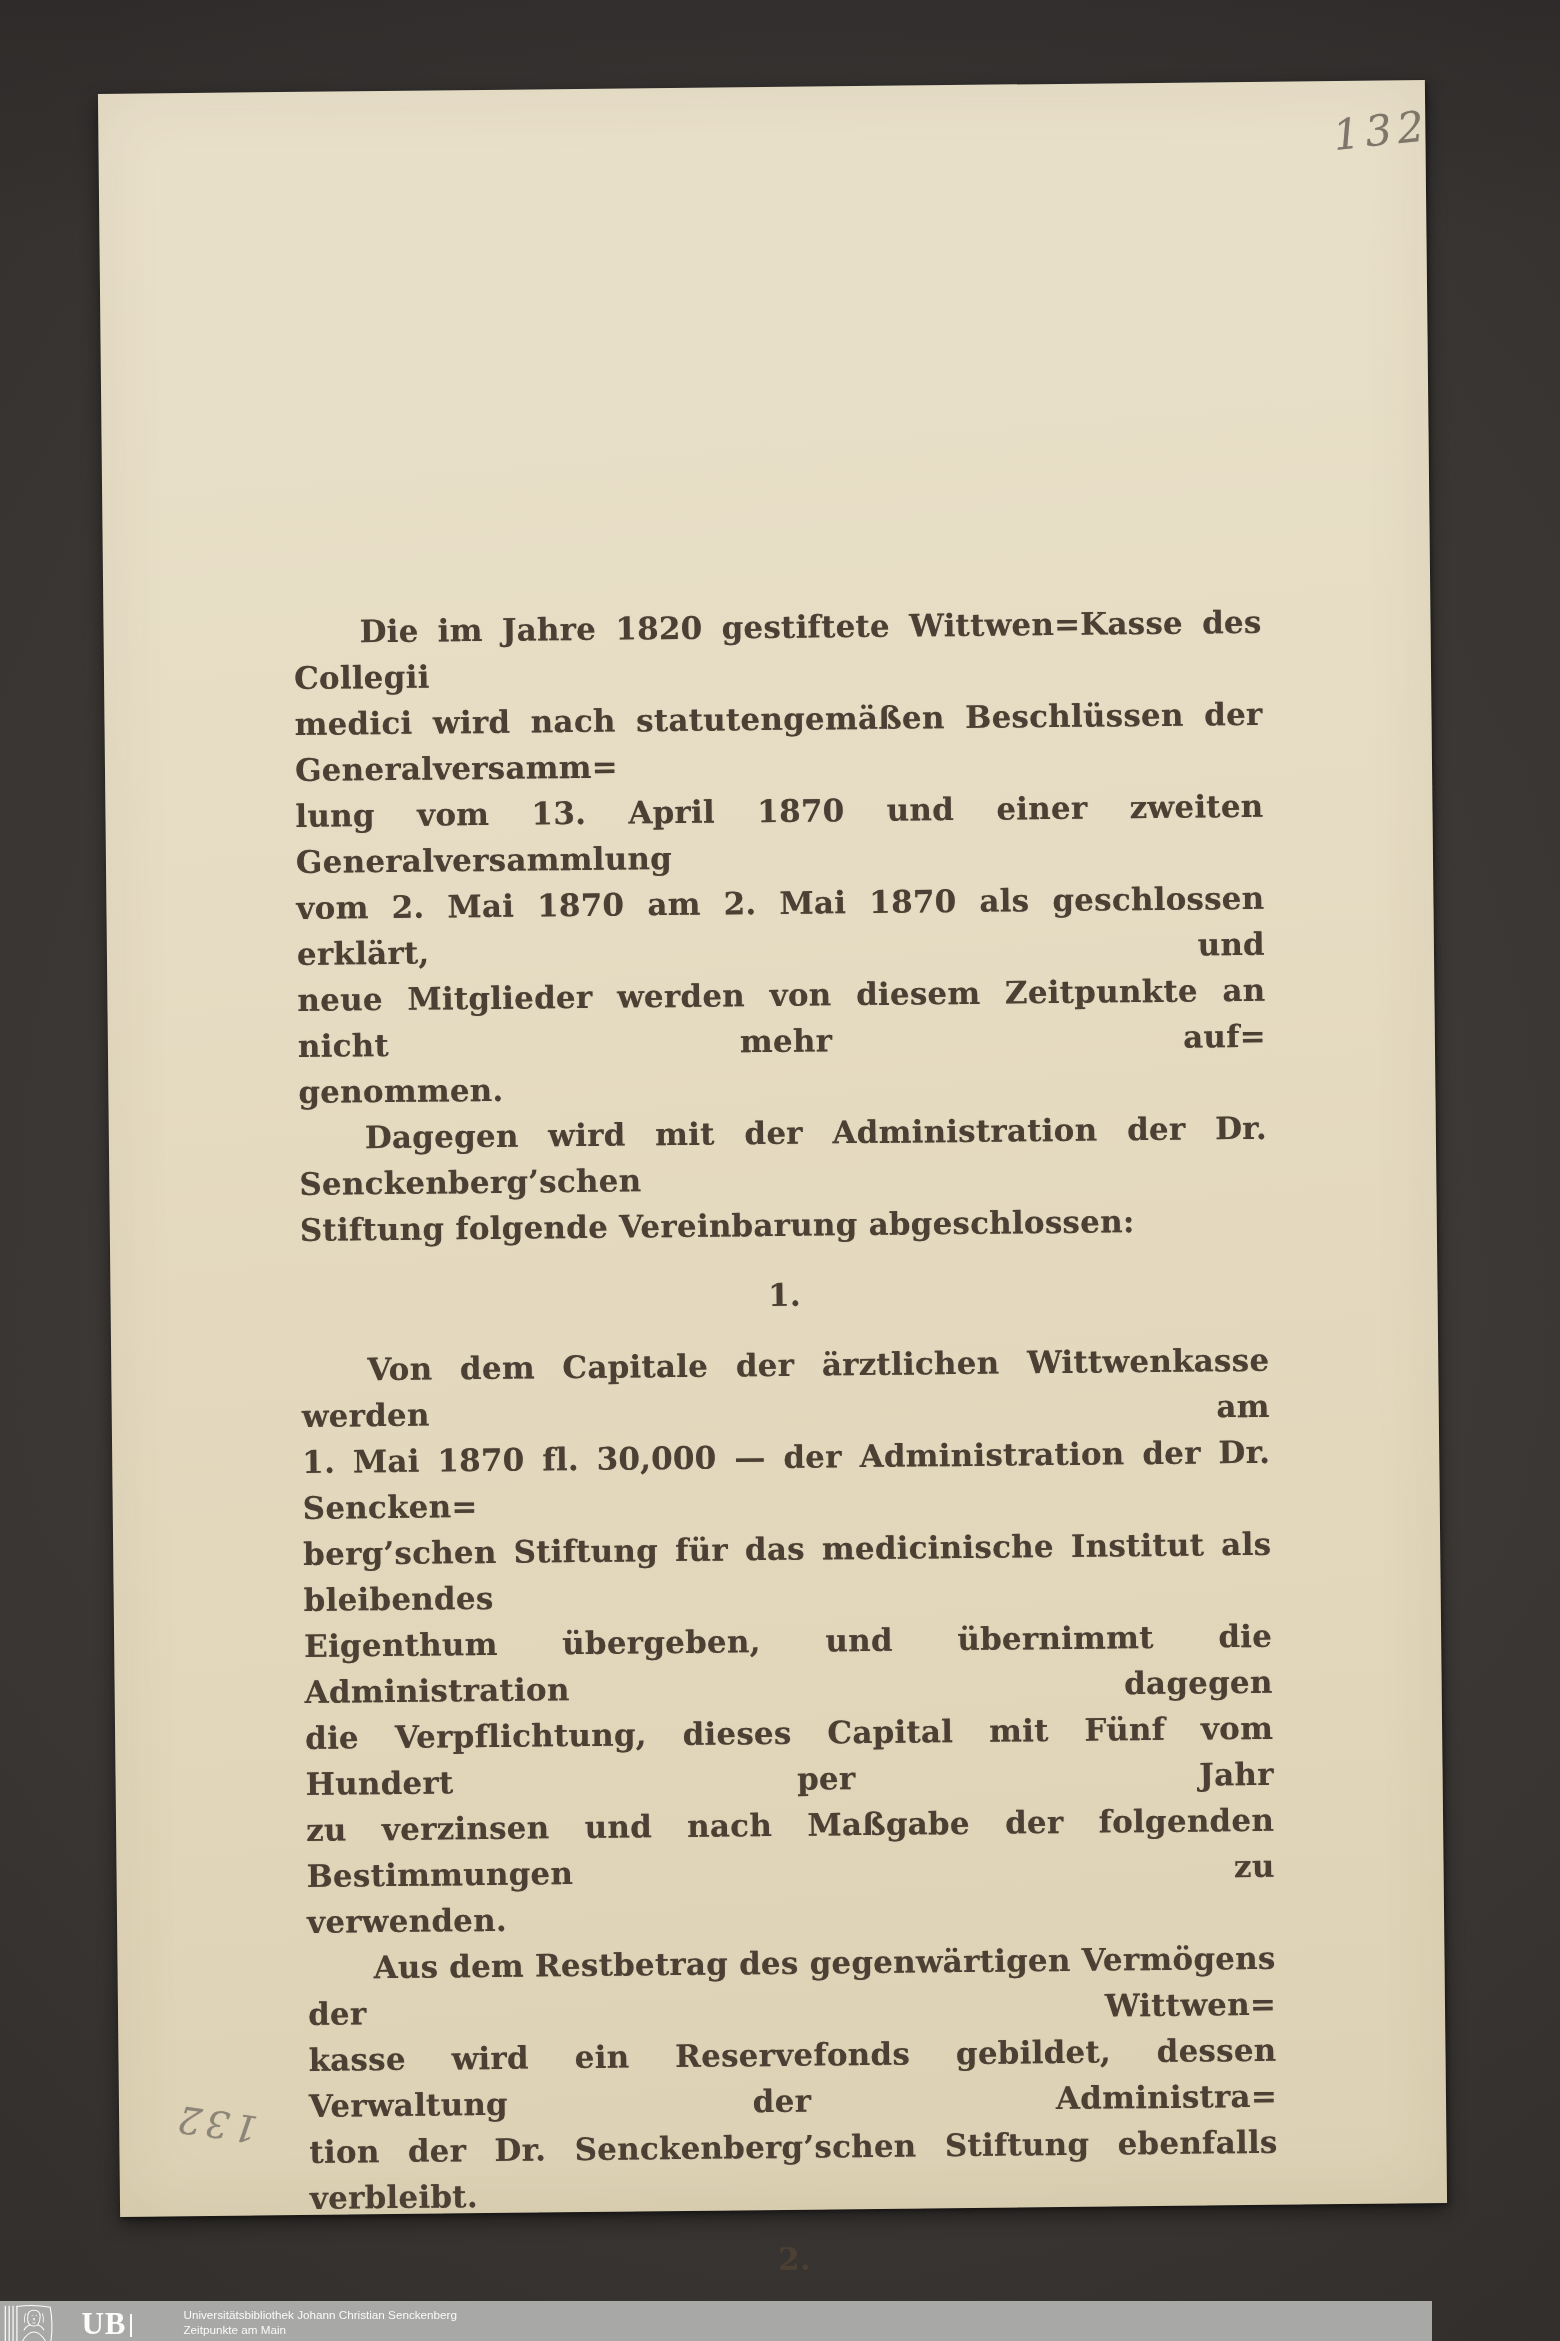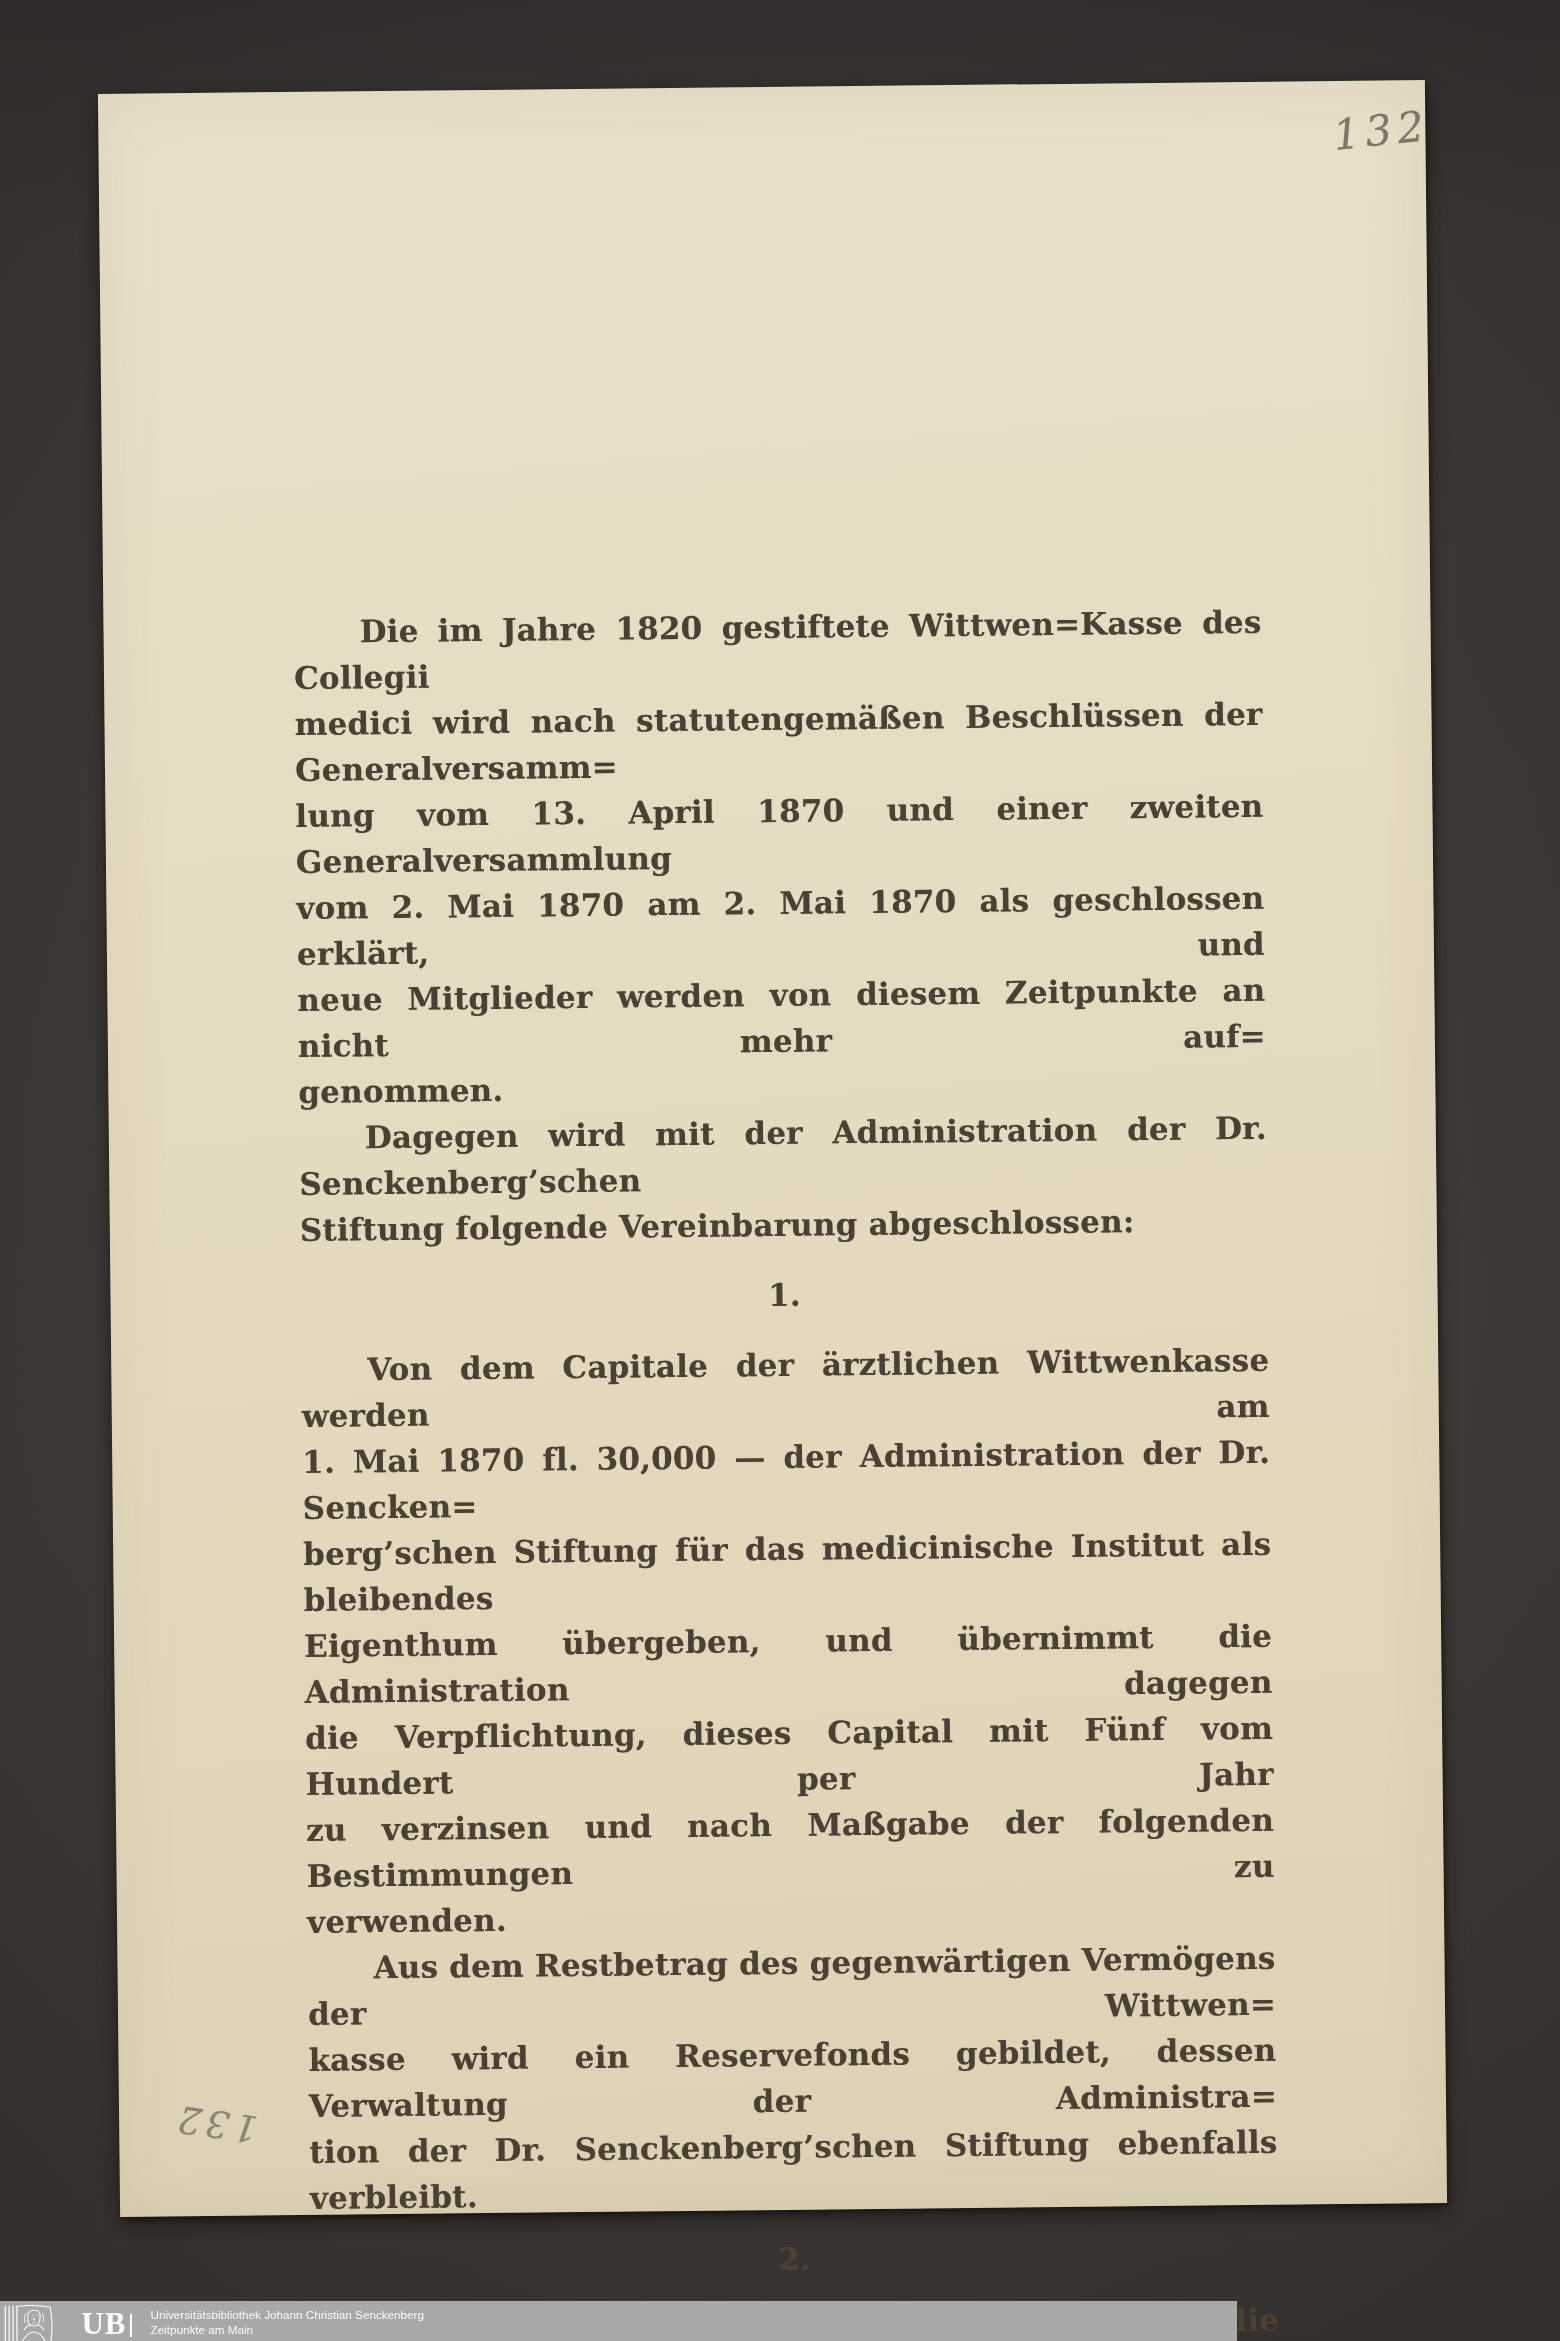--- a/index.html
+++ b/index.html
@@ -42,34 +42,34 @@
   }
   .section-no.m2{margin:20px 0;}
   .pencil{
     position:absolute;color:#7d7669;
     font-family:"DejaVu Serif", serif;font-style:italic;
     text-shadow:0 0 0.8px rgba(125,118,105,0.4);
   }
   .pencil-top{left:1333px;top:106px;font-size:42px;letter-spacing:5.5px;transform:rotate(-6deg);}
   .pencil-bottom{left:173px;top:2102px;font-size:37px;letter-spacing:4.7px;color:#8d8678;transform:rotate(188deg);}
   .footer{
-    position:absolute;left:0;top:2301px;width:1237px;height:41px;
+    position:absolute;left:0;top:2301px;width:1432px;height:41px;
     background:#a8a8a6;
-    display:flex;align-items:center;
+    display:flex;align-items:center;gap:40px;
   }
   .logo-group{display:flex;align-items:flex-end;height:41px;padding-left:2.3px;}
   .logo-group svg{display:block;}
   .ub-text{
     font-family:"Liberation Serif", serif;font-weight:bold;
     font-size:31px;line-height:31px;color:#fcfcfb;
     margin-left:-4.7px;margin-bottom:3.1px;letter-spacing:0.8px;
   }
   .logo-divider{width:2.3px;height:23.4px;background:#fcfcfb;margin-left:3.9px;margin-bottom:4.7px;}
   .footer-textblock{
-    margin-left:18px;
+    margin-left:11px;
     font-family:"Liberation Sans", sans-serif;
     font-size:11.7px;line-height:15px;color:#fafaf9;
   }
 </style>
 </head>
 <body>
 
 <div class="stage">
 
   <div class="paper">

